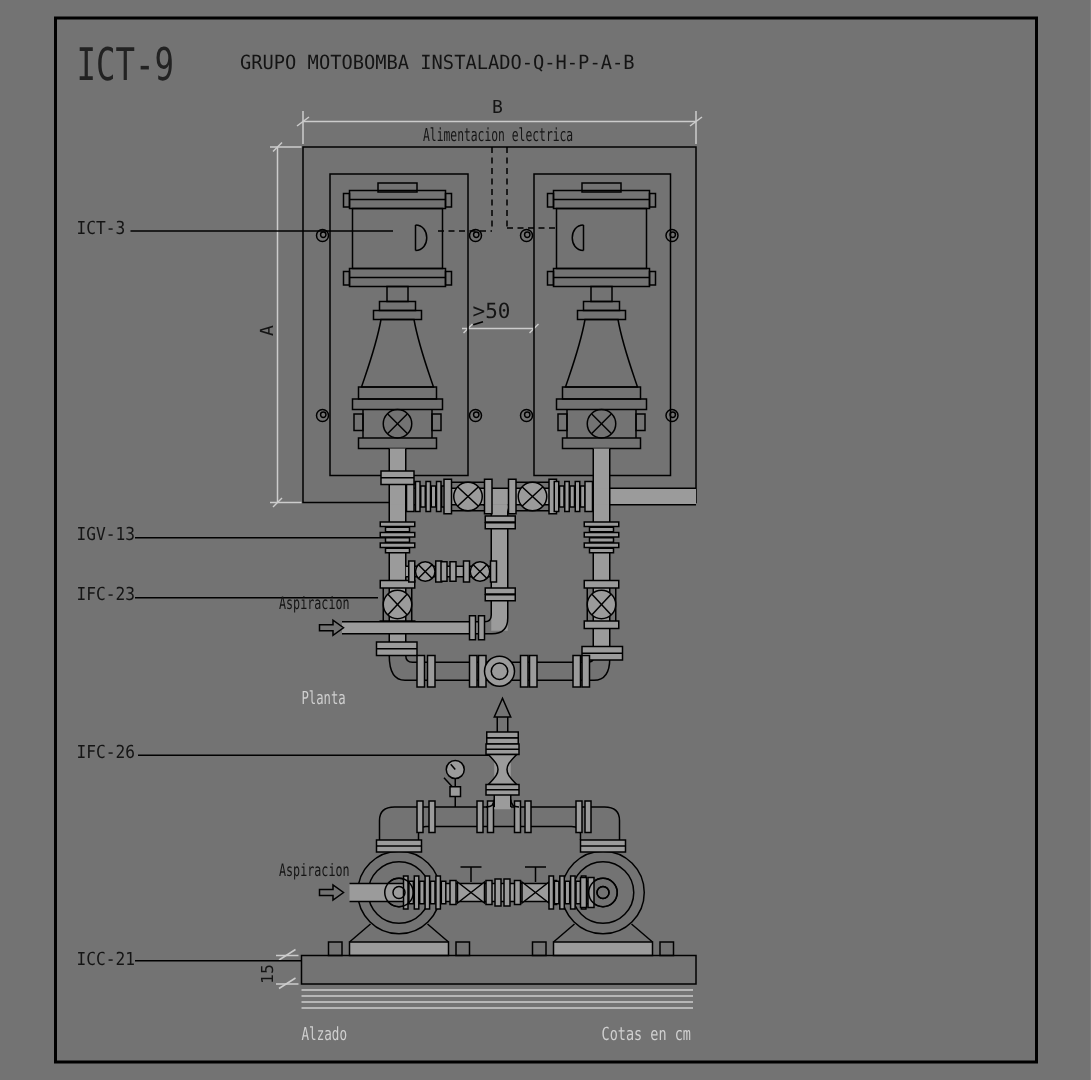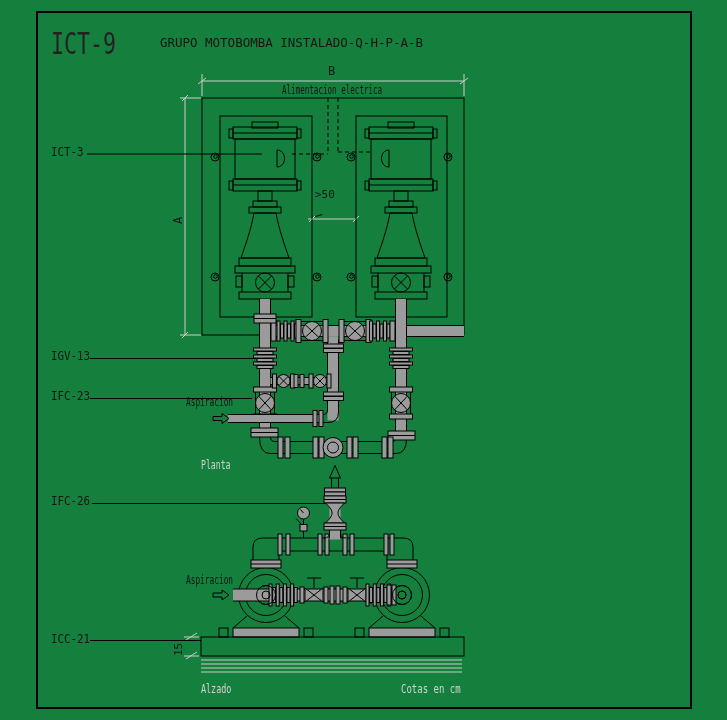--- a/index.html
+++ b/index.html
@@ -1,16 +1,16 @@
 <!DOCTYPE html>
 <html><head>
 <meta charset="utf-8">
 <style>
   html,body{margin:0;padding:0;width:727px;height:720px;overflow:hidden;background:#9b9b9b;}
-  #stage{position:absolute;left:0;top:0;width:727px;height:720px;background:#15803d;}
+  #stage{position:absolute;left:0;top:0;width:727px;height:720px;background:#737373;}
   #draw{position:absolute;left:0;top:0;}
   .lbl{position:absolute;font-family:"DejaVu Sans Mono","Liberation Mono",monospace;
        color:#141414;white-space:pre;transform-origin:0 0;line-height:1.1;}
   .faint{color:#d0d0d0;}
 </style>
 </head>
 <body>
 
 <div id="stage">
 
@@ -348,21 +348,21 @@
   </g>
 </svg>
 
 <div class="lbl" style="left:51px;top:27px;font-size:30px;transform:scale(0.72,1);color:#222;">ICT-9</div>
 <div class="lbl" style="left:160px;top:36px;font-size:13px;transform:scale(0.96,1);">GRUPO MOTOBOMBA INSTALADO-Q-H-P-A-B</div>
 
 <div class="lbl" style="left:328px;top:65px;font-size:12px;">B</div>
 <div class="lbl" style="left:282px;top:84px;font-size:12px;transform:scale(0.63,1);">Alimentacion electrica</div>
 <div class="lbl" style="left:51px;top:146px;font-size:12px;transform:scale(0.9,1);">ICT-3</div>
 <div class="lbl" style="left:172px;top:224px;font-size:12px;transform:rotate(-90deg);">A</div>
-<div class="lbl" style="left:315px;top:189px;font-size:11px;">&gt;50</div>
+<div class="lbl" style="left:315px;top:201px;font-size:14px;">&gt;50</div>
 <div class="lbl" style="left:51px;top:350px;font-size:12px;transform:scale(0.9,1);">IGV-13</div>
 <div class="lbl" style="left:51px;top:390px;font-size:12px;transform:scale(0.9,1);">IFC-23</div>
 <div class="lbl" style="left:186px;top:396px;font-size:11.5px;transform:scale(0.68,1);">Aspiracion</div>
 <div class="lbl faint" style="left:201px;top:459px;font-size:12px;transform:scale(0.68,1);">Planta</div>
 
 <div class="lbl" style="left:51px;top:495px;font-size:12px;transform:scale(0.9,1);">IFC-26</div>
 <div class="lbl" style="left:186px;top:574px;font-size:11.5px;transform:scale(0.68,1);">Aspiracion</div>
 <div class="lbl" style="left:51px;top:633px;font-size:12px;transform:scale(0.9,1);">ICC-21</div>
 <div class="lbl" style="left:173px;top:656px;font-size:11px;transform:rotate(-90deg);">15</div>
 <div class="lbl faint" style="left:201px;top:683px;font-size:12px;transform:scale(0.7,1);">Alzado</div>

